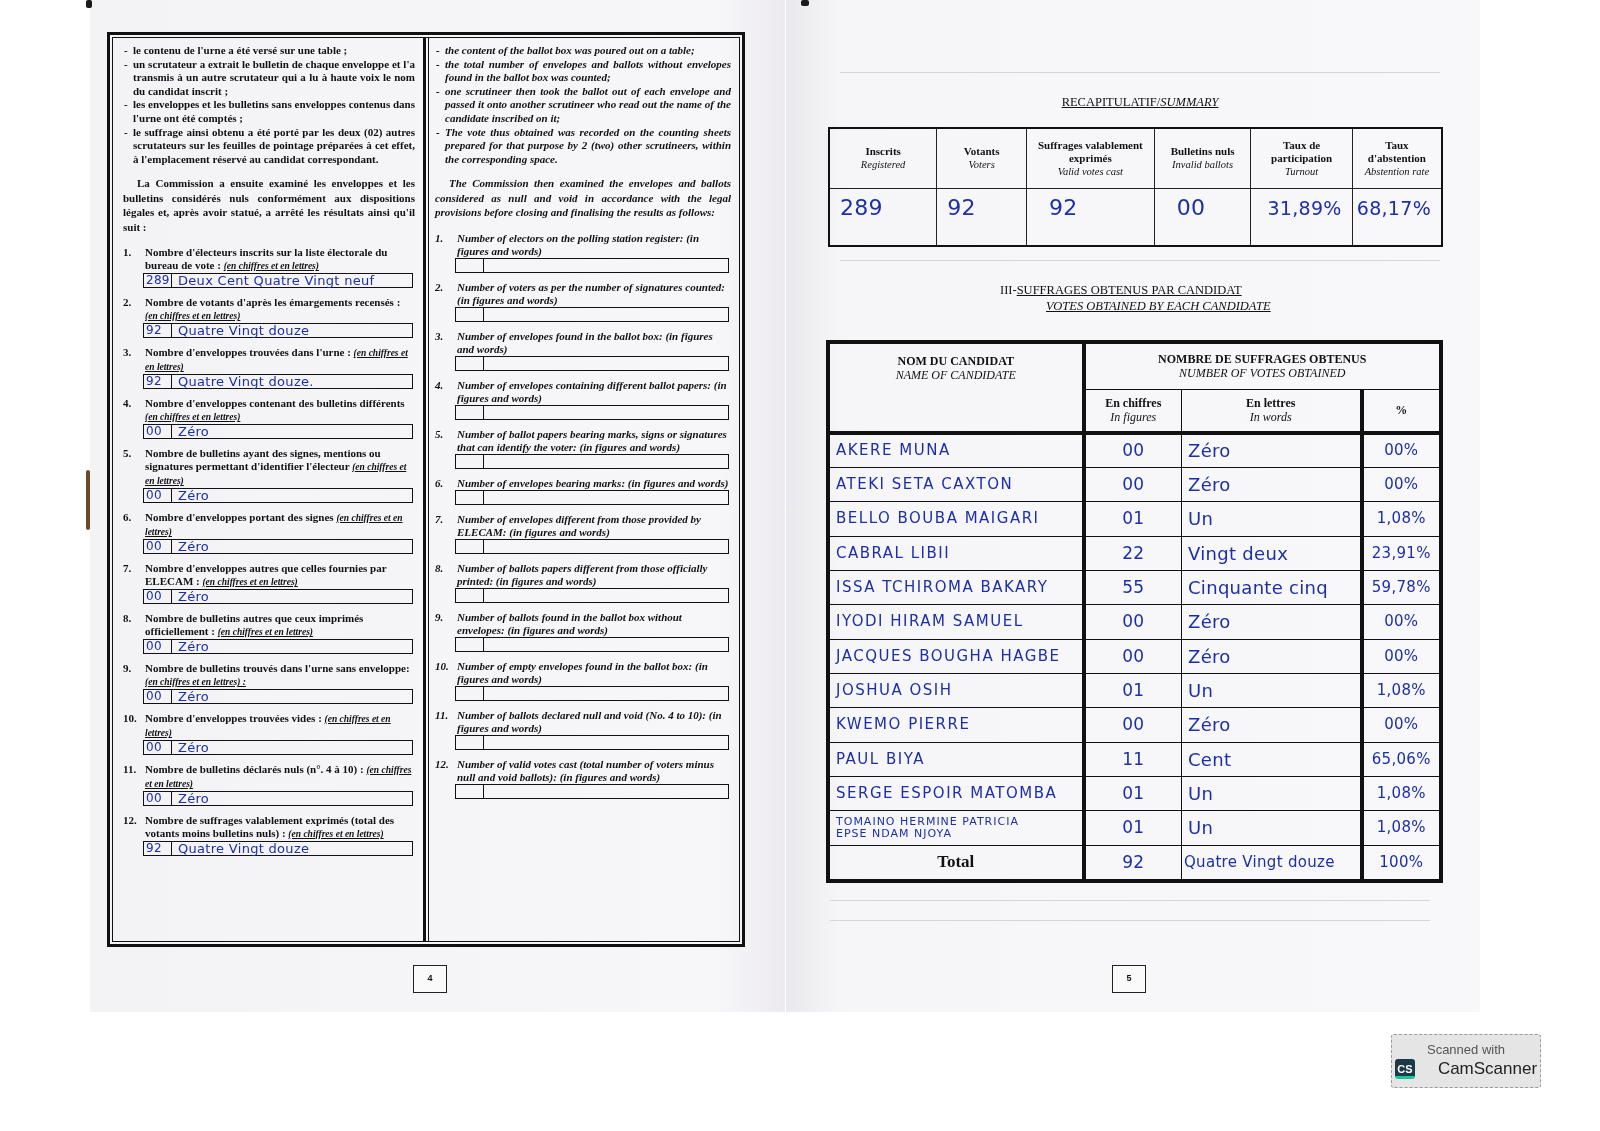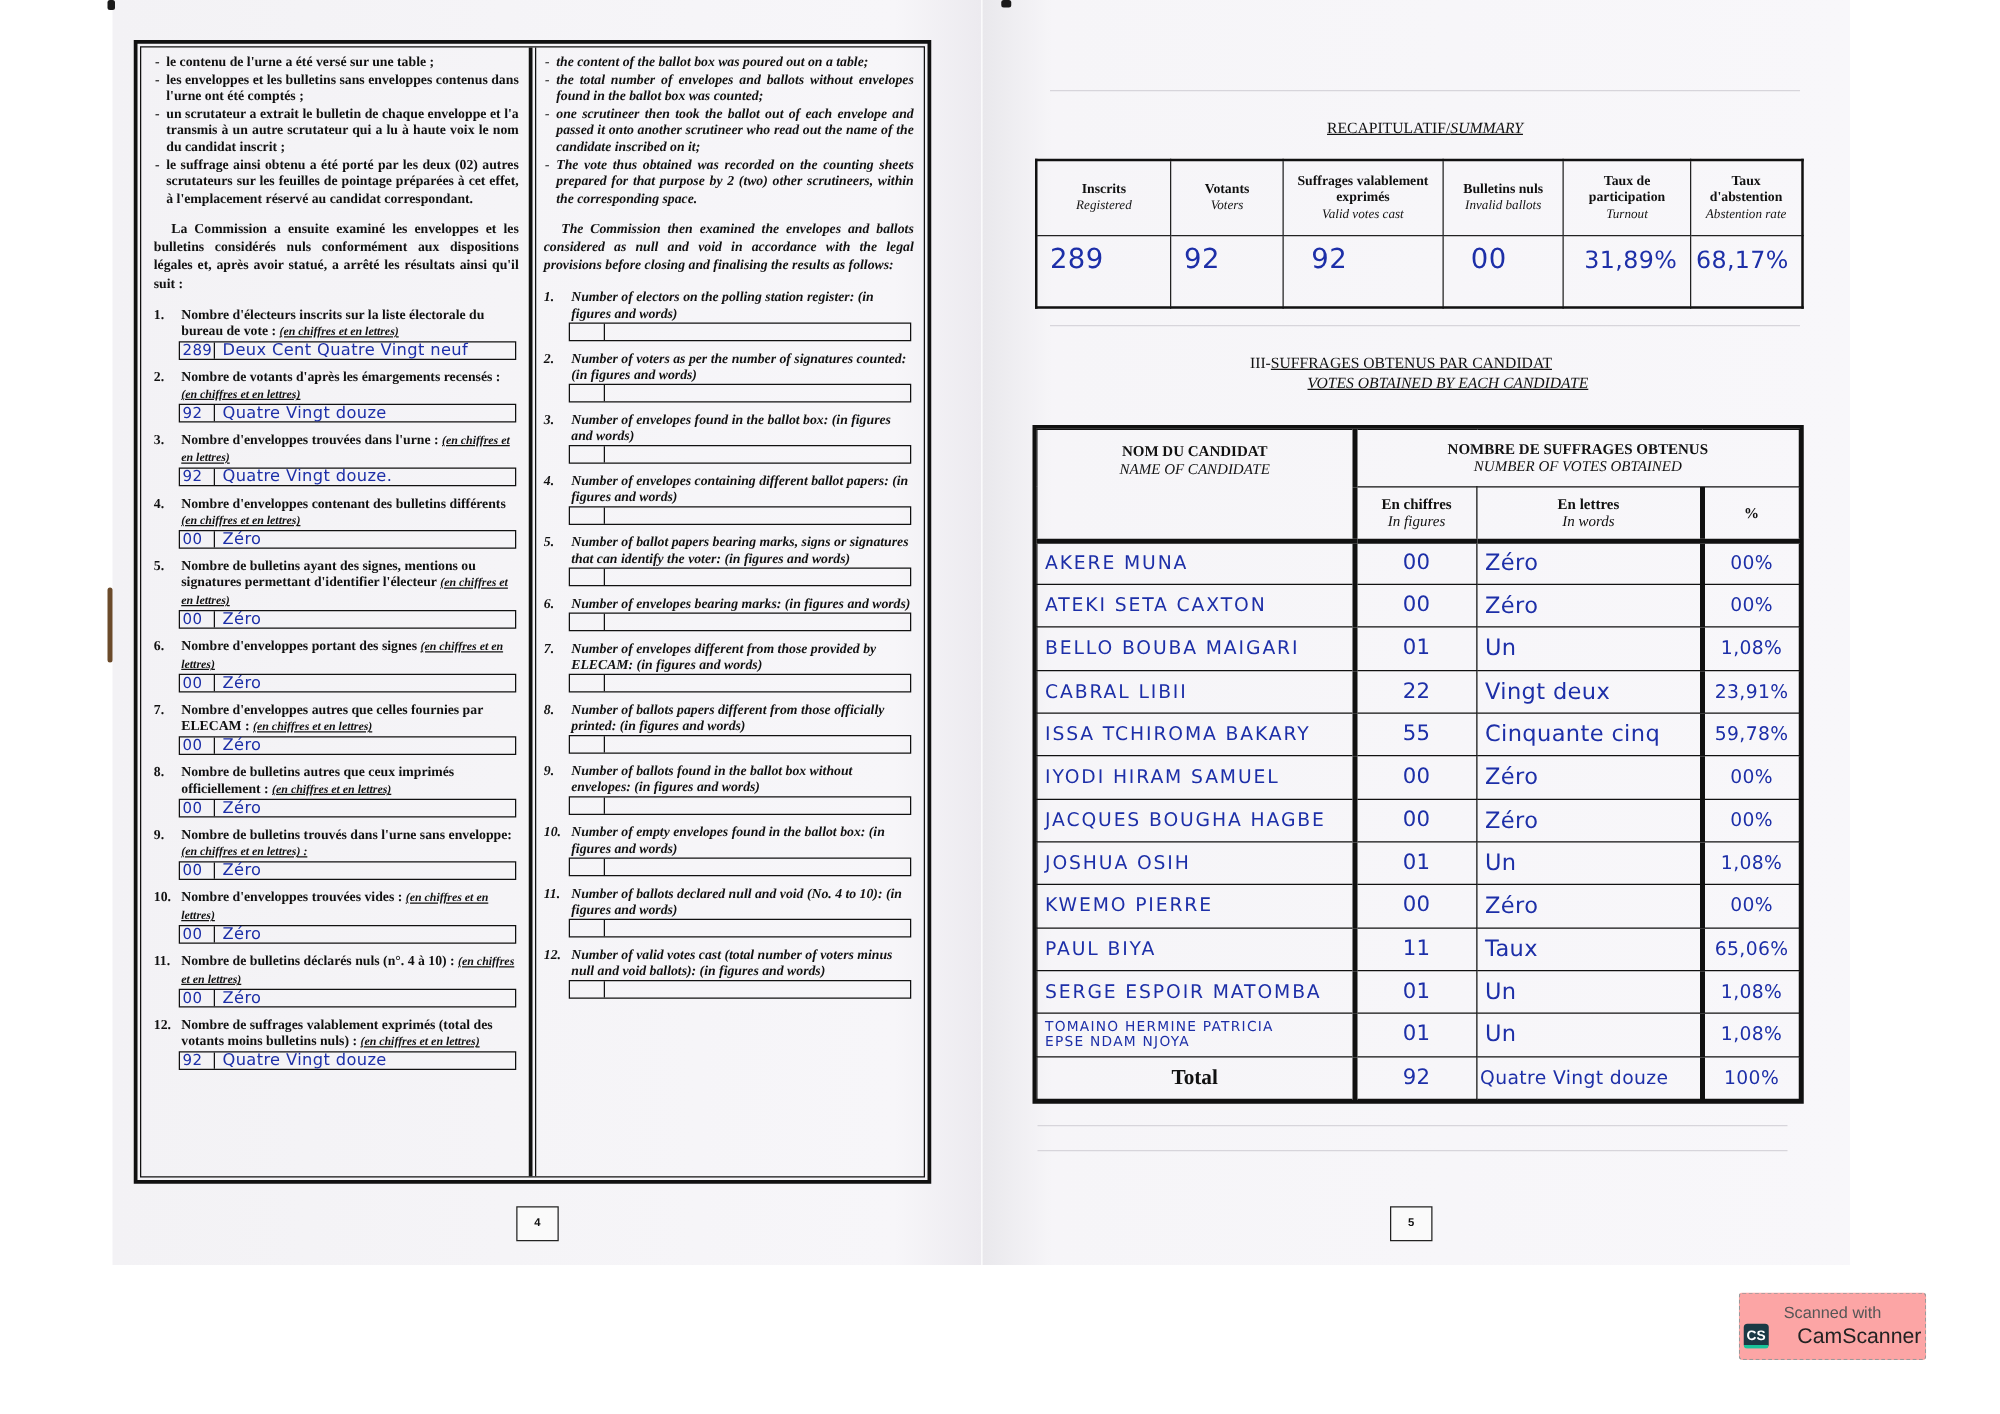--- a/index.html
+++ b/index.html
@@ -49,21 +49,21 @@
   .cand td { border: 1.5px solid #111; height: 33px; padding: 0 6px; }
   .cand td.name { font-size: 15px; letter-spacing: 1.5px; }
   .cand td.two { font-size: 11px; line-height: 12px; letter-spacing: 1px; }
   .cand td.fig { text-align: center; font-size: 17px; }
   .cand td.words { font-size: 18px; }
   .cand td.pct { font-size: 15px; text-align: center; padding: 0 2px; }
   .cand td.total-label { font-family: "Liberation Serif", serif; font-weight: bold; font-size: 17px; text-align: center; color: #111; letter-spacing: 0; }
   .thick-l { border-left: 4px solid #111 !important; }
   .thick-b { border-bottom: 4px solid #111 !important; }
 
-  .cs-badge { position: absolute; left: 1391px; top: 1034px; width: 150px; height: 54px; border: 1px dashed #9a9a9a; border-radius: 3px; background: #fca5a5; text-align: center; }
+  .cs-badge { position: absolute; left: 1391px; top: 1034px; width: 150px; height: 54px; border: 1px dashed #9a9a9a; border-radius: 3px; background: #e5e5e5; text-align: center; }
   .cs-top { font-size: 13px; color: #555; margin-top: 7px; }
   .cs-row { display: flex; align-items: center; justify-content: center; margin-top: 2px; gap: 18px; }
   .cs-logo { width: 20px; height: 20px; background: #1b3a45; border-radius: 3px; color: #fff; font-weight: bold; font-size: 11px; line-height: 20px; border-bottom: 3px solid #19c59a; margin-right: 5px; }
   .cs-name { font-size: 17px; color: #222; }
 
   .mark { position: absolute; background: #1a1a1a; border-radius: 2px; }
   .faint-line { position: absolute; height: 1px; background: #d7d5db; }
 </style>
 </head>
 <body>
@@ -72,22 +72,22 @@
 <div class="page page-right"></div>
 <div class="mark" style="left:86px;top:0;width:6px;height:8px"></div>
 <div class="mark" style="left:801px;top:0;width:8px;height:6px"></div>
 <div class="mark" style="left:86px;top:470px;width:4px;height:60px;background:#6b4a2a"></div>
 
 <div class="frame">
   <div class="frame-inner">
 
     <div class="col col-fr">
       <div class="bul">le contenu de l'urne a été versé sur une table ;</div>
+      <div class="bul">un scrutateur a extrait le bulletin de chaque enveloppe et l'a transmis à un autre scrutateur qui a lu à haute voix le nom du candidat inscrit ;</div>
       <div class="bul">les enveloppes et les bulletins sans enveloppes contenus dans l'urne ont été comptés ;</div>
-      <div class="bul">un scrutateur a extrait le bulletin de chaque enveloppe et l'a transmis à un autre scrutateur qui a lu à haute voix le nom du candidat inscrit ;</div>
       <div class="bul">le suffrage ainsi obtenu a été porté par les deux (02) autres scrutateurs sur les feuilles de pointage préparées à cet effet, à l'emplacement réservé au candidat correspondant.</div>
       <div class="para">La Commission a ensuite examiné les enveloppes et les bulletins considérés nuls conformément aux dispositions légales et, après avoir statué, a arrêté les résultats ainsi qu'il suit :</div>
 
       <div class="items">
         <div class="item"><span class="num">1.</span><span>Nombre d'électeurs inscrits sur la liste électorale du bureau de vote :</span> <span class="hint">(en chiffres et en lettres)</span></div>
         <div class="ansbox">
             <div class="fig hw">289</div>
             <div class="words hw">Deux Cent Quatre Vingt neuf</div>
           </div>
 
@@ -332,21 +332,21 @@
     </tr>
     <tr>
       <td class="hw name">KWEMO PIERRE</td>
       <td class="hw fig thick-l">00</td>
       <td class="hw words">Zéro</td>
       <td class="hw pct thick-l">00%</td>
     </tr>
     <tr>
       <td class="hw name">PAUL BIYA</td>
       <td class="hw fig thick-l">11</td>
-      <td class="hw words">Taux</td>
+      <td class="hw words">Cent</td>
       <td class="hw pct thick-l">65,06%</td>
     </tr>
     <tr>
       <td class="hw name">SERGE ESPOIR MATOMBA</td>
       <td class="hw fig thick-l">01</td>
       <td class="hw words">Un</td>
       <td class="hw pct thick-l">1,08%</td>
     </tr>
     <tr>
       <td class="hw two">

